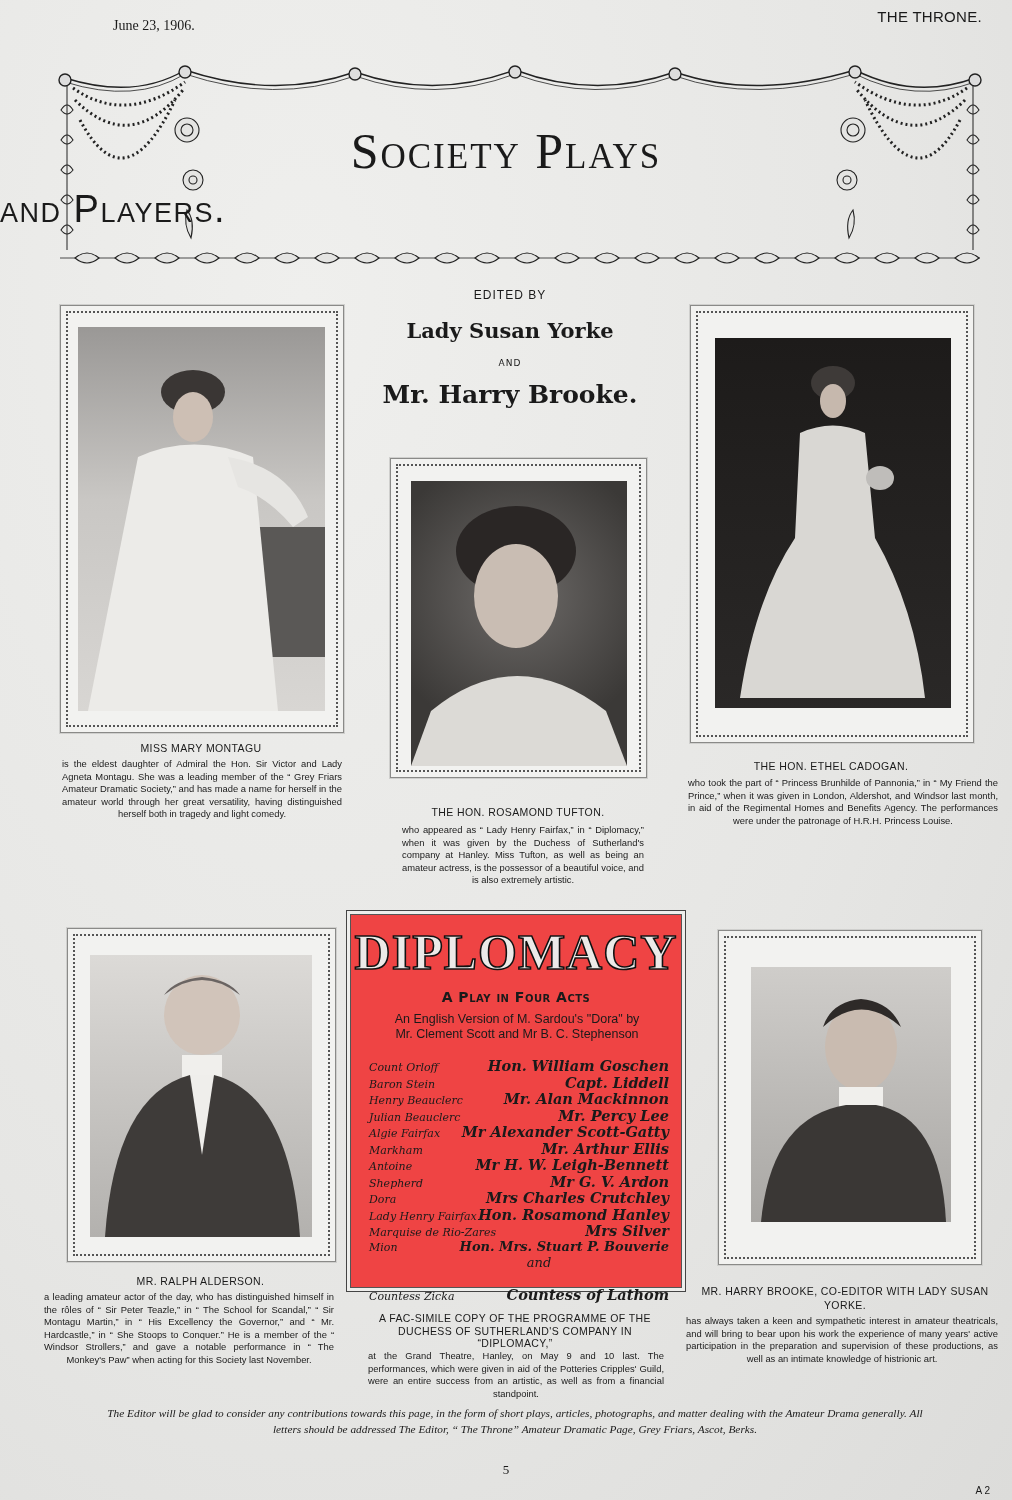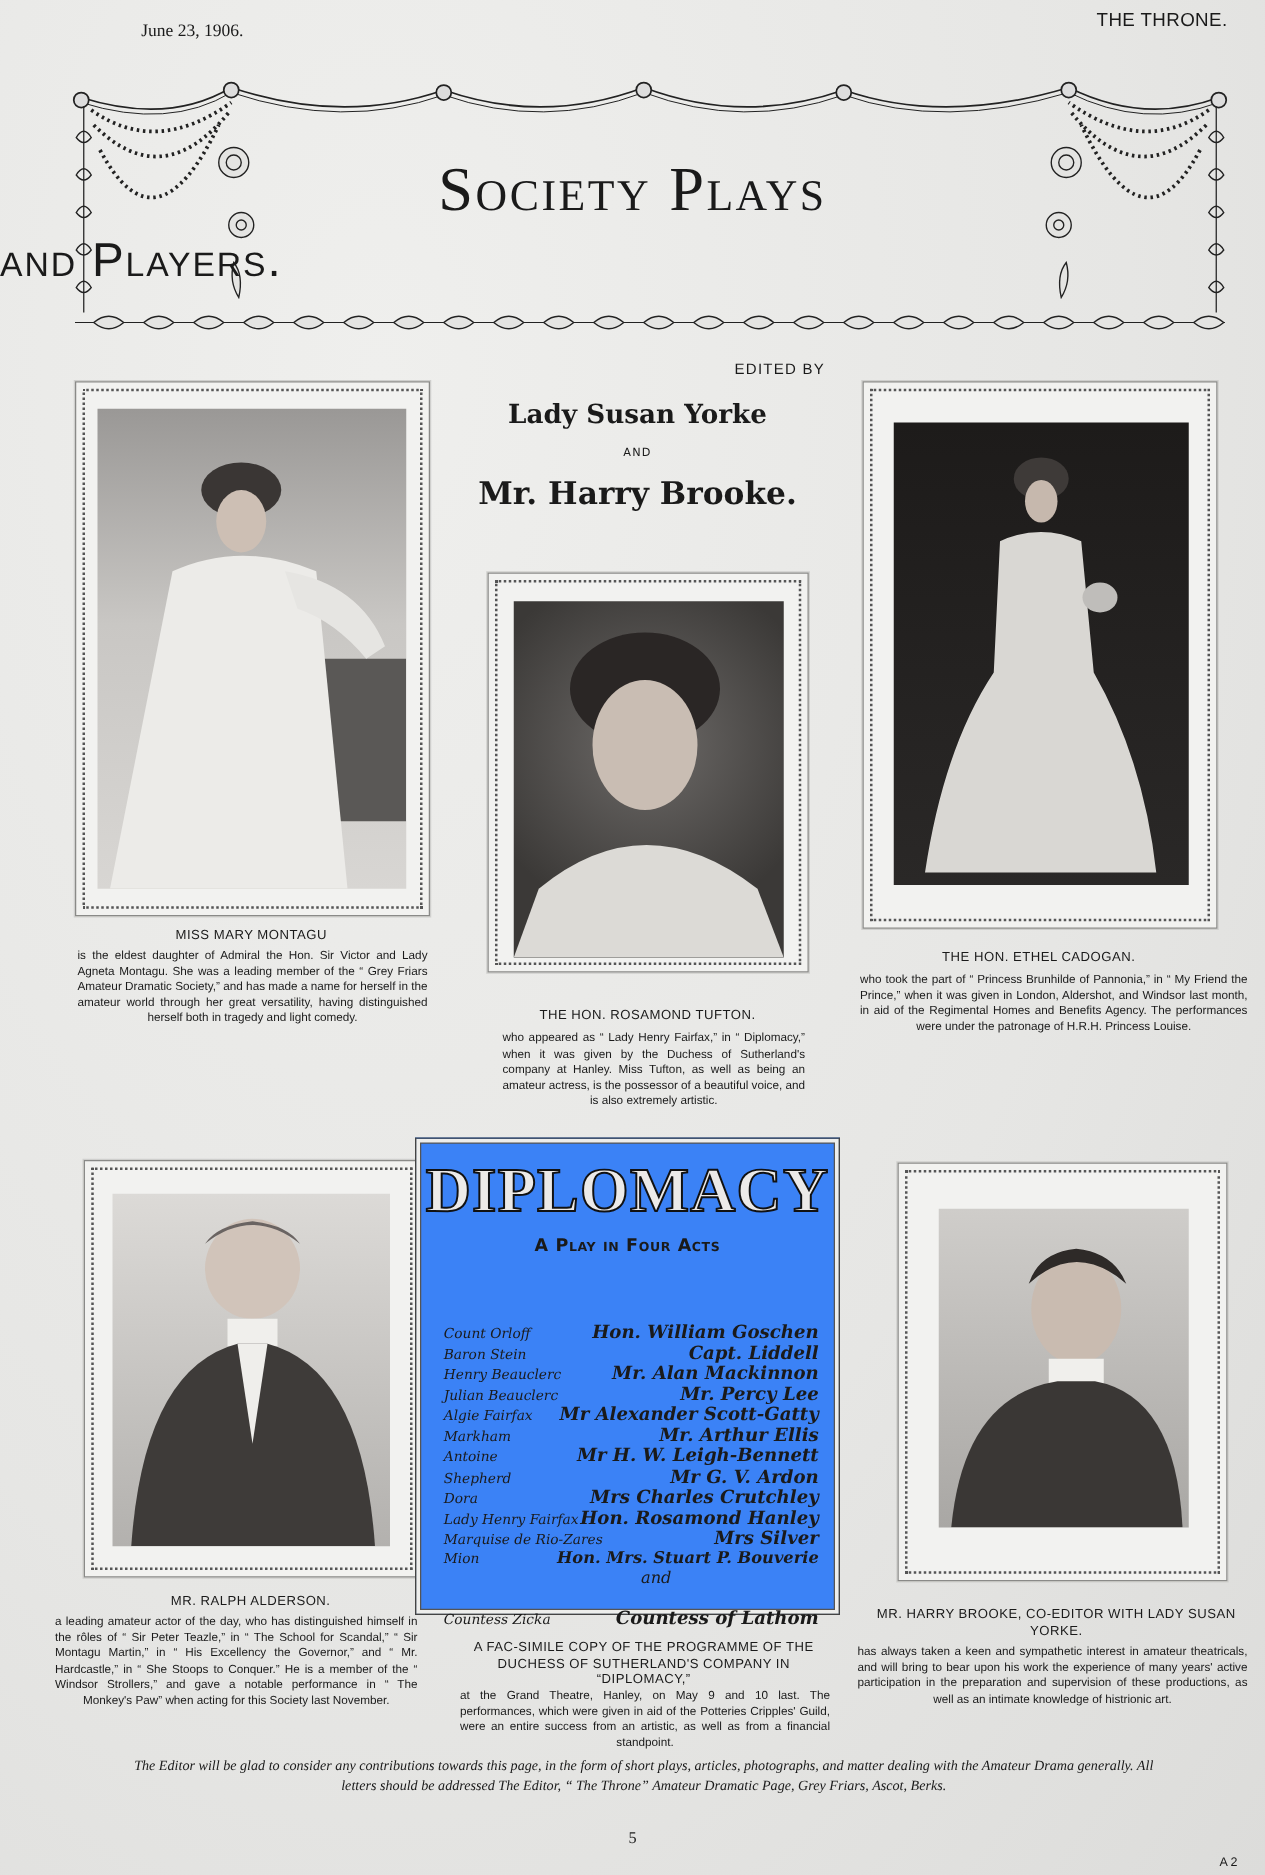--- a/index.html
+++ b/index.html
@@ -12,21 +12,21 @@
   }
   .abs { position: absolute; }
   .date { left: 73px; top: 18px; font-size: 14px; font-family: "Liberation Serif", serif; margin-left: 40px; }
   .pubname { right: 30px; top: 8px; font-size: 15px; letter-spacing: 0.3px; font-family: "Liberation Sans", sans-serif; }
 
   
   .ornament { left: 55px; top: 60px; width: 930px; height: 215px; }
   .title1 { left: 0; width: 1012px; top: 122px; text-align: center; font-family: "Liberation Serif", serif; font-size: 50px; letter-spacing: 2px; font-variant: small-caps; }
   .title2 { left: 0; width: 1012px; top: 188px; text-align: left; font-family: Liberation Sans, sans-serif; font-size: 38px; letter-spacing: 1.5px; font-variant: small-caps; }
 
-  .edited { left: 360px; width: 300px; top: 288px; text-align: right; font-size: 12px; letter-spacing: 1px; font-family: "Liberation Sans", sans-serif; }
+  .edited { left: 360px; width: 300px; top: 288px; text-align: center; font-size: 12px; letter-spacing: 1px; font-family: "Liberation Sans", sans-serif; }
   .editor1 { left: 360px; width: 300px; top: 318px; text-align: center; font-family: "DejaVu Serif", serif; font-weight: bold; font-size: 21px; }
   .andsm { left: 360px; width: 300px; top: 358px; text-align: center; font-size: 9px; letter-spacing: 1px; }
   .editor2 { left: 360px; width: 300px; top: 380px; text-align: center; font-family: "DejaVu Serif", serif; font-weight: bold; font-size: 25px; }
 
   
   .frame {
     position: absolute; background: #f2f2f0;
     border: 1px solid #8a8a88;
     box-shadow: 0 0 0 1px #cfcfcd;
   }
@@ -38,23 +38,23 @@
     position: absolute; overflow: hidden;
     display: flex; align-items: flex-end; justify-content: center;
   }
   .photo svg { display: block; }
 
   .cap-title { position: absolute; text-align: center; font-size: 10.5px; letter-spacing: 0.4px; font-family: "Liberation Sans", sans-serif; }
   .cap-body { position: absolute; font-size: 9.4px; line-height: 12.6px; text-align: justify; text-align-last: center; font-family: "Liberation Sans", sans-serif; }
 
   
   .programme {
-    position: absolute; left: 332px; top: 910px; width: 338px; height: 380px;
+    position: absolute; left: 346px; top: 910px; width: 338px; height: 380px;
     border: 1px solid #444; box-shadow: inset 0 0 0 3px #eeeeec, inset 0 0 0 4px #555;
-    background: #3b82f6;
+    background: #ef4444;
   }
   .prog-title {
     position: absolute; left: 0; width: 100%; top: 12px; text-align: center;
     font-family: "Liberation Serif", serif; font-size: 50px; letter-spacing: 1px;
     color: #eceae8; -webkit-text-stroke: 1.6px #111; font-weight: bold;
   }
   .prog-sub { position: absolute; left: 0; width: 100%; top: 78px; text-align: center; font-weight: bold; font-size: 14px; font-variant: small-caps; letter-spacing: 0.5px; }
   .prog-ver { position: absolute; left: 20px; width: 300px; top: 101px; text-align: center; font-family: "Liberation Sans", sans-serif; font-size: 12.5px; line-height: 15px; }
   .cast { position: absolute; left: 22px; top: 146px; width: 300px; }
   .cast-row { display: flex; justify-content: space-between; align-items: baseline; height: 16.5px;
@@ -228,20 +228,24 @@
       <path d="M10 255 Q20 150 95 138 L125 138 Q190 150 195 255 Z" fill="#3a3735"></path>
     </svg>
   </div>
 </div>
 <div class="cap-title" style="left:690px; width:310px; top:1284px; line-height:14px;">MR. HARRY BROOKE, CO-EDITOR WITH LADY SUSAN YORKE.</div>
 <div class="cap-body" style="left:686px; width:312px; top:1315px;">has always taken a keen and sympathetic interest in amateur theatricals, and will bring to bear upon his work the experience of many years' active participation in the preparation and supervision of these productions, as well as an intimate knowledge of histrionic art.</div>
 
 <div class="programme">
   <div class="prog-title">DIPLOMACY</div>
   <div class="prog-sub">A Play in Four Acts</div>
+  <div class="prog-ver">
+    <div>An English Version of M. Sardou's "Dora" by</div>
+    <div>Mr. Clement Scott and Mr B. C. Stephenson</div>
+  </div>
   <div class="cast">
     <div class="cast-row">
         <span class="cast-role">Count Orloff</span>
         <span class="cast-actor">Hon. William Goschen</span>
       </div>
     <div class="cast-row">
         <span class="cast-role">Baron Stein</span>
         <span class="cast-actor">Capt. Liddell</span>
       </div>
     <div class="cast-row">

